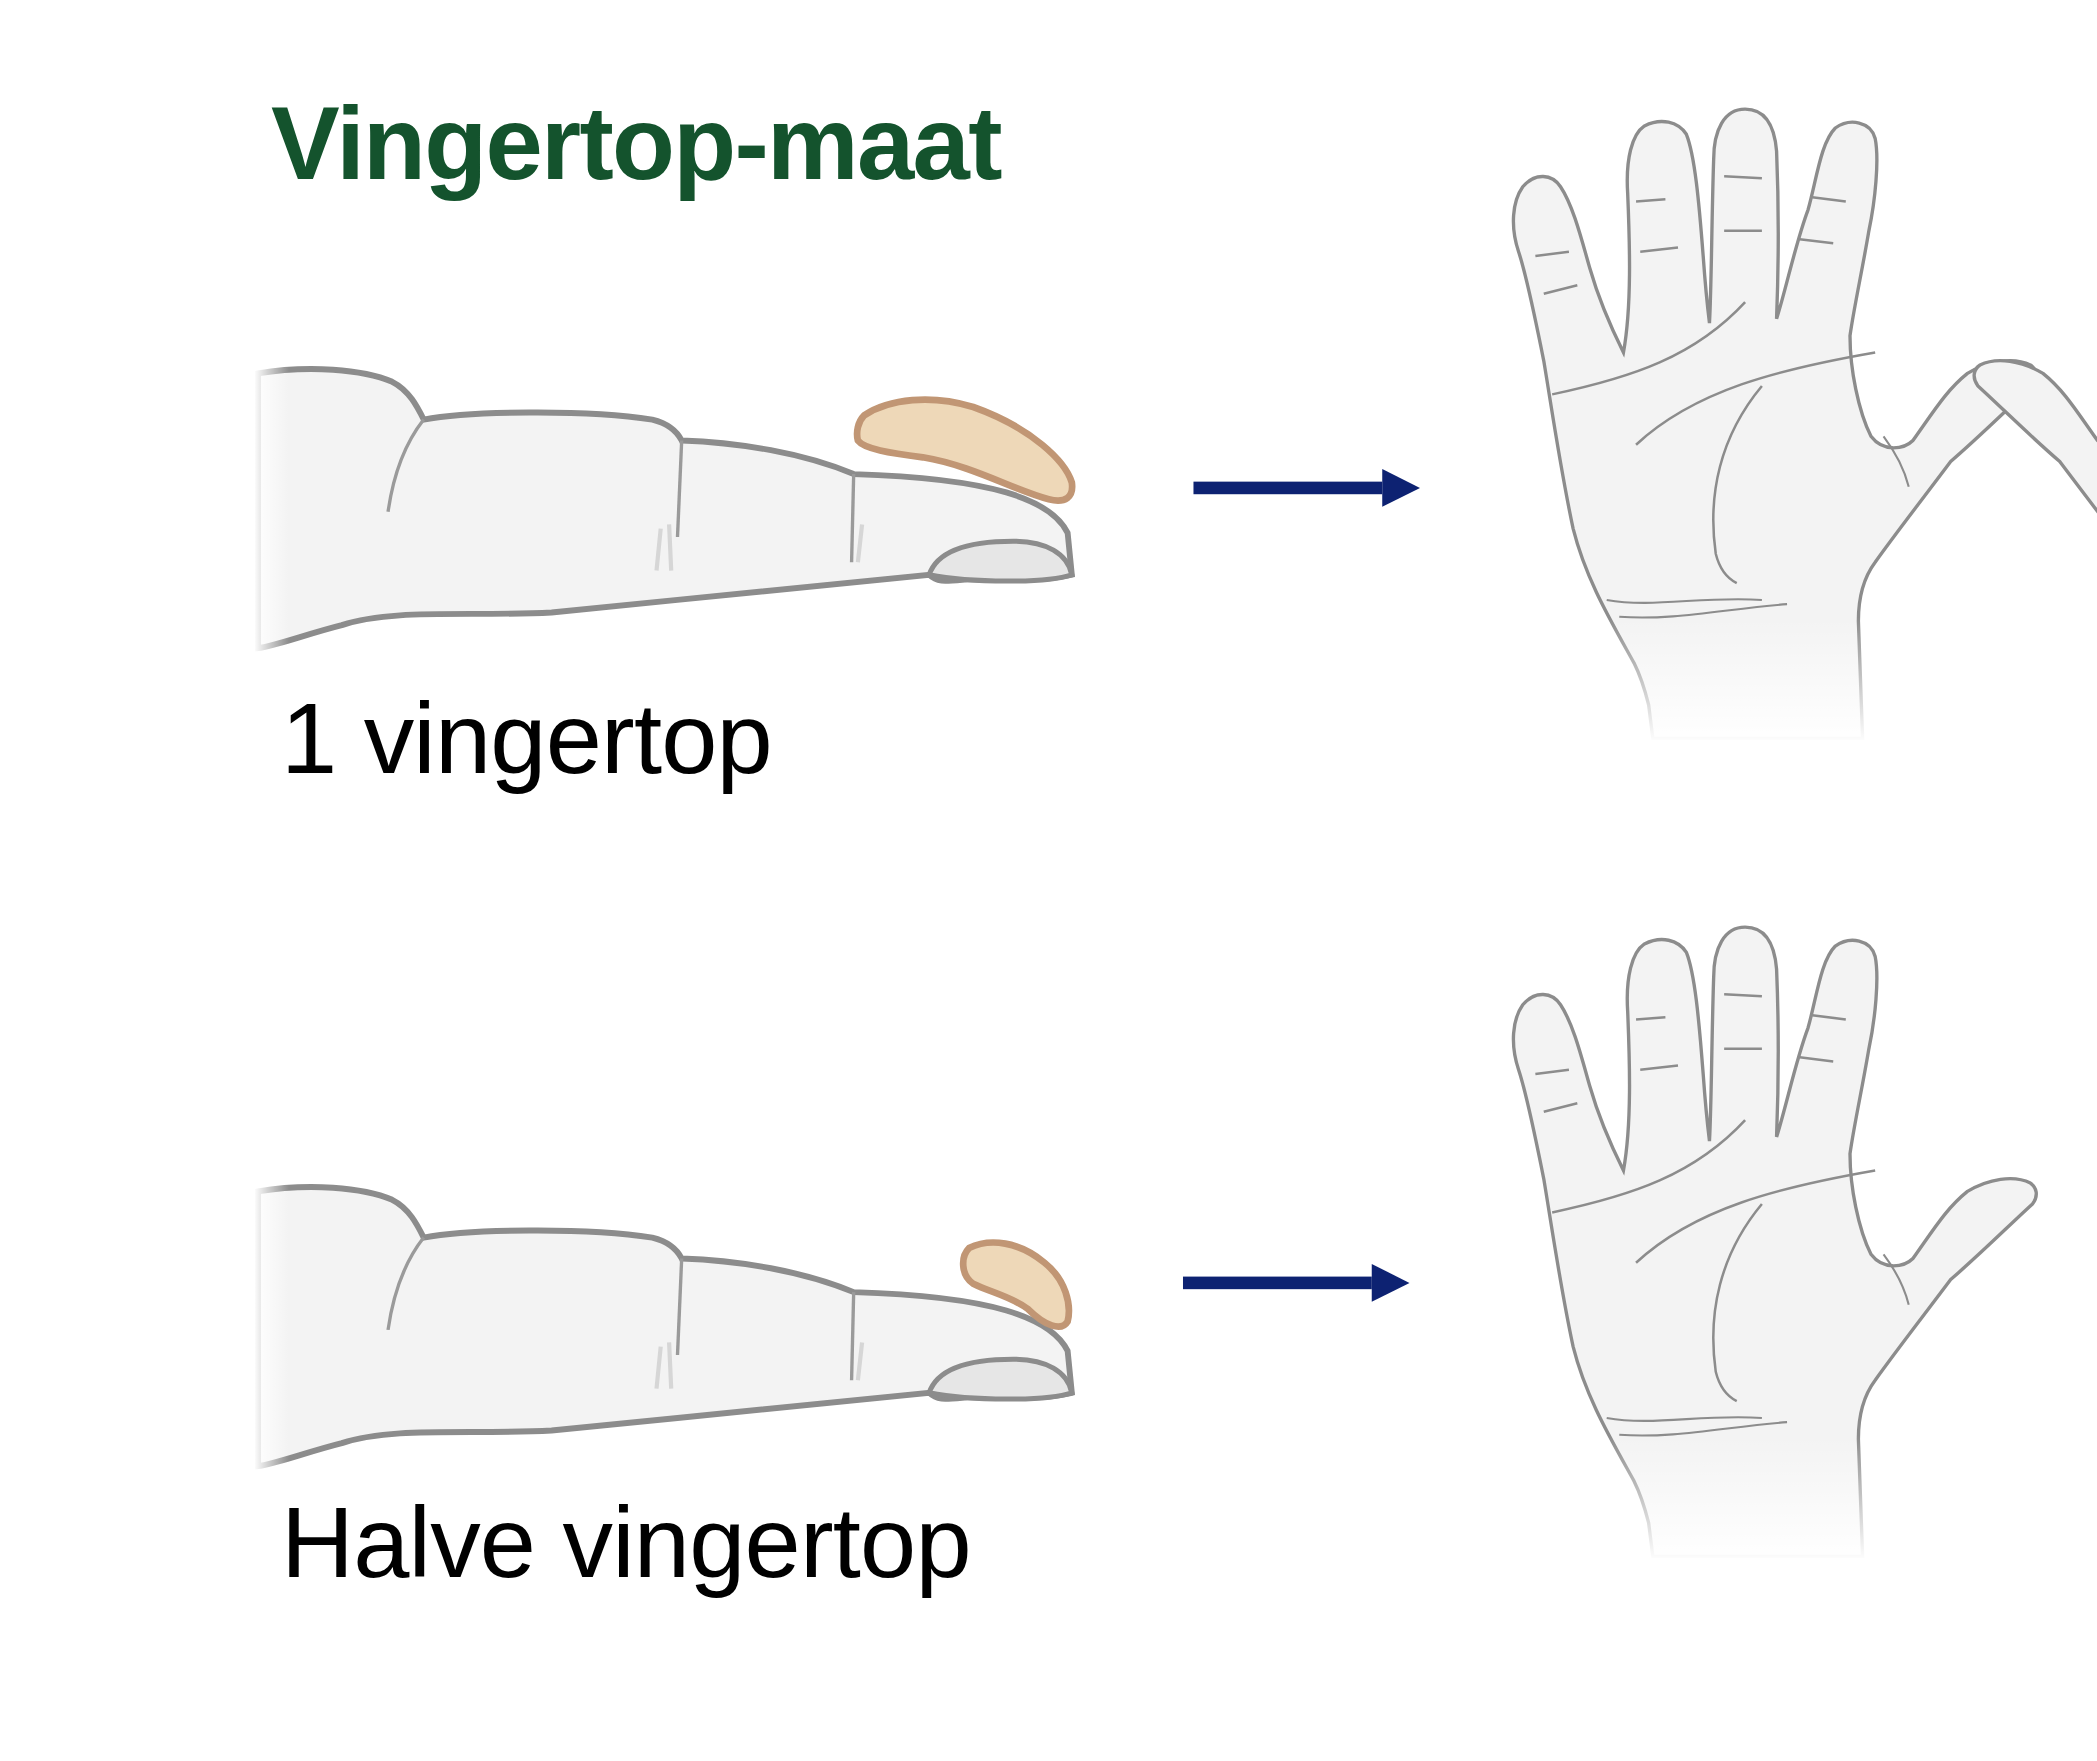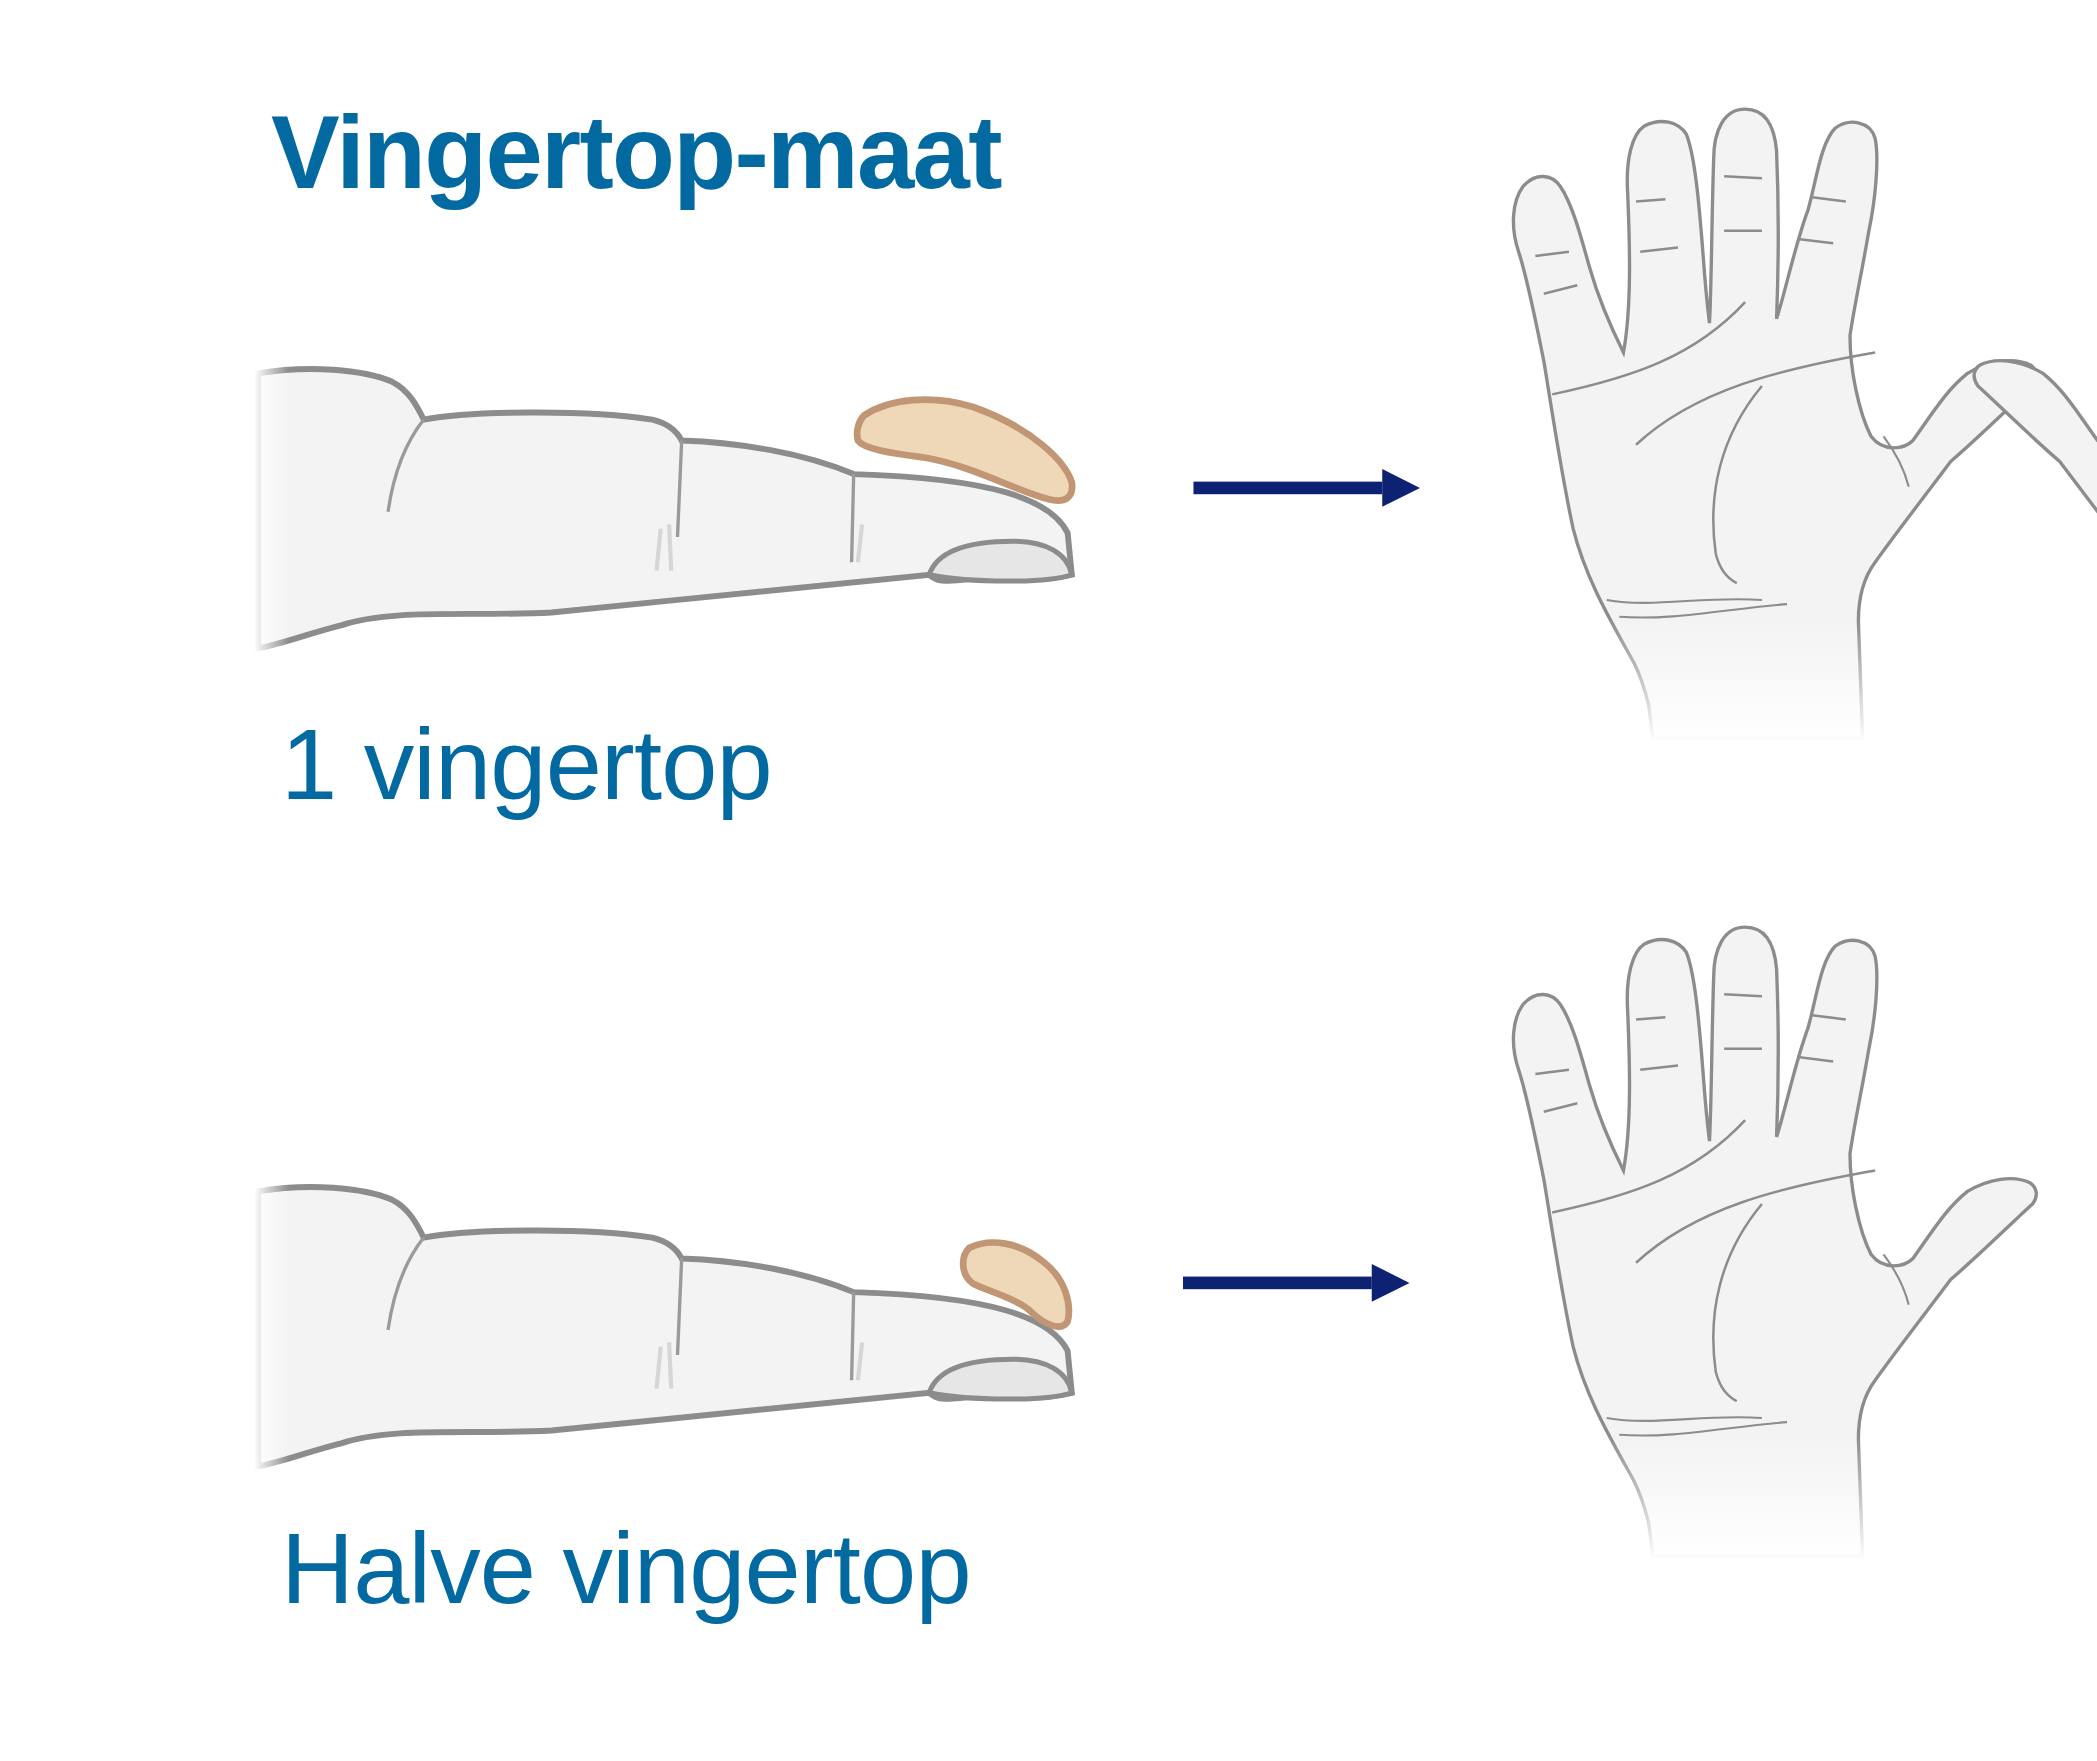--- a/index.html
+++ b/index.html
@@ -1,20 +1,20 @@
 <!DOCTYPE html>
 <html style="font-size:6.7px"><head>
 <meta charset="utf-8">
 <style>
   html, body { margin:0; padding:0; background:#ffffff; }
   body { width:2517px; height:1762px; position:relative; overflow:hidden;
          font-family:"Liberation Sans", sans-serif; color:#0d2272; }
-  .title { position:absolute; left:271px; top:101px; font-size:103px; font-weight:bold;
-           letter-spacing:-1.7px; color:#0369a1; line-height:1; }
-  .label { position:absolute; font-size:101px; color:#0369a1; line-height:1; letter-spacing:-0.8px;margin-top:26px; }
+  .title { position:absolute; left:271px; top:92px; font-size:103px; font-weight:bold;
+           letter-spacing:-1.7px; color:#14532d; line-height:1; }
+  .label { position:absolute; font-size:101px; color:#000000; line-height:1; letter-spacing:-0.8px; }
   #label1 { left:281px; top:688px; }
   #label2 { left:281px; top:1492px; }
   svg.illus { position:absolute; left:0; top:0; width:2517px; height:1762px; }
 </style>
 </head>
 <body>
 
 <div class="title">Vingertop-maat</div>
 <div class="label" id="label1">1 vingertop</div>
 <div class="label" id="label2">Halve vingertop</div>

